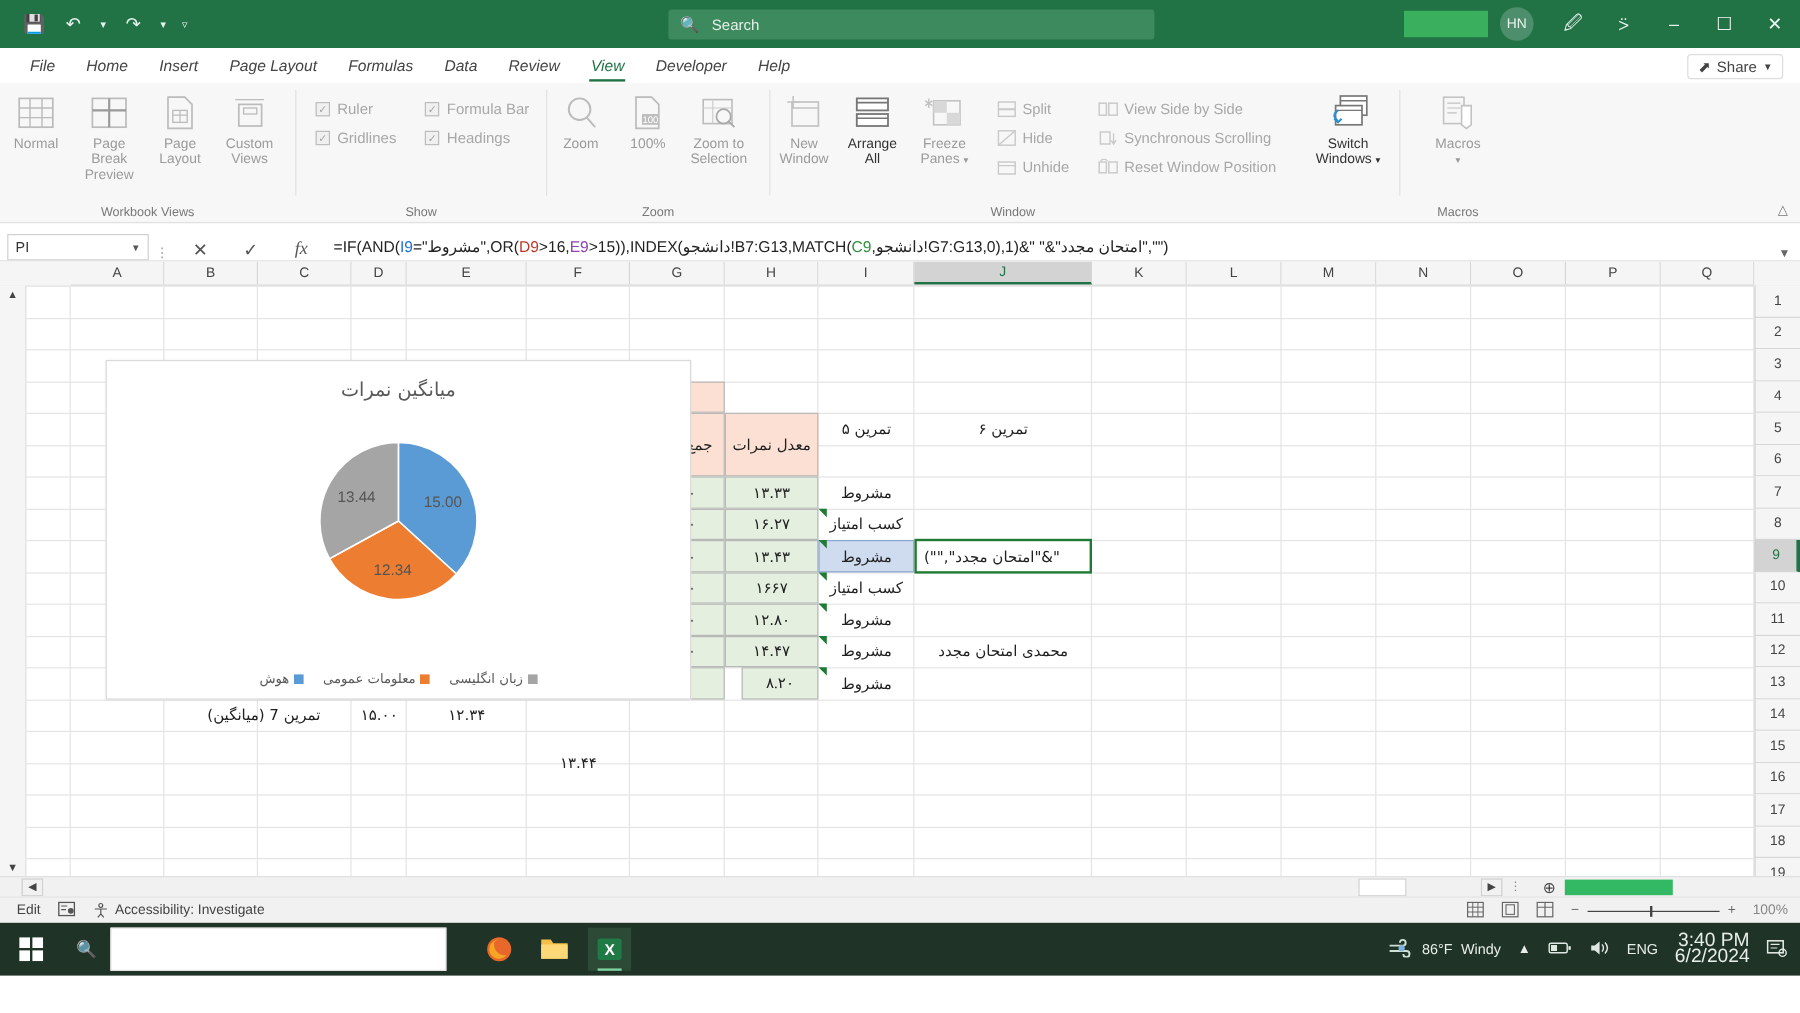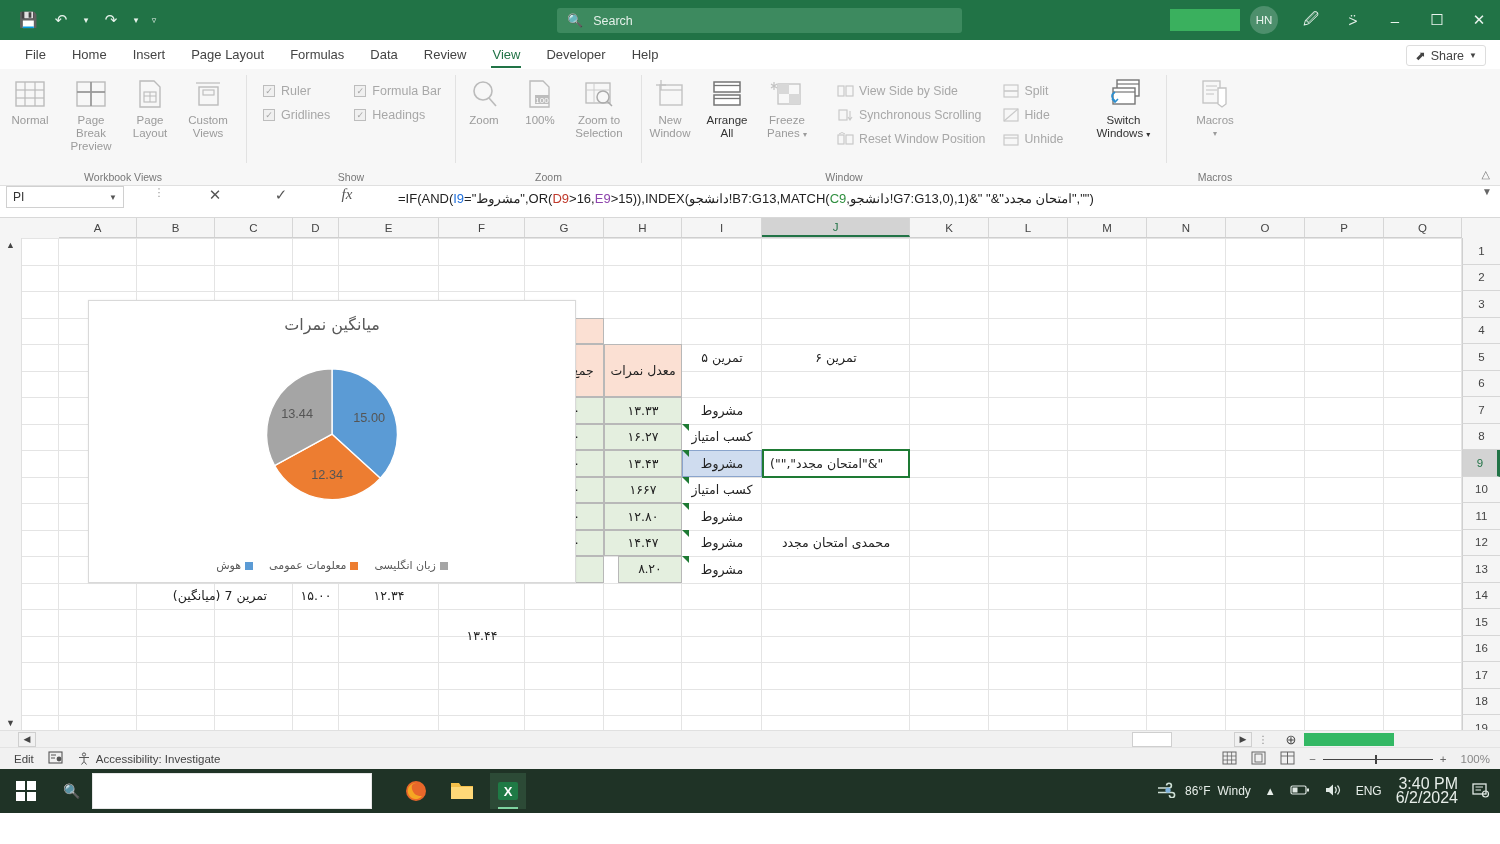--- a/index.html
+++ b/index.html
@@ -51,20 +51,21 @@
   }
 
   
   .tabs{
     height:29px; background:#fff; display:flex; align-items:flex-end;
     padding-left:12px; position:relative;
   }
   .tab{
     padding:0 13px; height:28px; line-height:28px; font-size:13px; color:#444;
     position:relative;
+    font-style:italic;
   }
   .tab.active{ color:#217346; font-weight:400; }
   .tab.active::after{
     content:""; position:absolute; left:12px; right:12px; bottom:1px;
     height:2.5px; background:#217346;
   }
   .share-wrap{
     position:absolute; right:14px; bottom:3px; display:flex; align-items:center;
     gap:5px; font-size:12.5px; color:#444; border:1px solid #ddd; border-radius:3px;
     padding:2px 8px;
@@ -96,23 +97,22 @@
     display:flex; align-items:center; justify-content:center; font-size:9px; color:#a5a5a5;
   }
   .smallrow{ display:flex; align-items:center; gap:5px; font-size:12.3px; color:#a8a8a8; padding:2px 5px;}
   .smallcol{ display:flex; flex-direction:column; gap:6px; padding-top:8px; }
   .ribbon-collapse{
     position:absolute; right:10px; bottom:4px; color:#777; font-size:11px;
   }
 
   
   .fbar{
-    height:32px; display:flex; align-items:flex-start; background:#fff;
+    height:32px; display:flex; align-items:flex-end; background:#fff;
     border-bottom:1px solid #d8d8d8;
-    gap:24px;
   }
   .namebox{
     width:118px; height:22px; margin-left:6px; border:1px solid #d0d0d0; background:#fff;
     display:flex; align-items:center; justify-content:space-between; padding:0 6px;
     font-size:12px; color:#333;
   }
   .namebox .cv{ font-size:8px; color:#555; }
   .fb-dots{ width:22px; text-align:center; color:#9a9a9a; font-size:11px; letter-spacing:0; }
   .fb-btn{ width:42px; text-align:center; font-size:15px; color:#555; }
   .fb-btn.fx{ font-style:italic; font-family:"Liberation Serif",serif; font-size:15px; }
@@ -437,20 +437,44 @@
               <rect x="19" y="15" width="11" height="10" fill="#d8d8d8"></rect>
               <path d="M4 3 l0 8 M1 5 l6 4 M7 5 l-6 4" stroke="#c2c2c2" stroke-width="1.2"></path>
             </svg>
         </span>
         <span class="lbl">Freeze</span>
         <span class="lbl" style="margin-top:0">
           <span>Panes</span> <span style="font-size:8px">▾</span>
         </span>
       </div>
 
+      <div class="smallcol" style="padding-left:8px">
+        <div class="smallrow">
+          <svg width="16" height="14" viewBox="0 0 16 14">
+              <rect x="1" y="1" width="14" height="12" fill="none" stroke="#c9c9c9" stroke-width="1.2"></rect>
+              <line x1="1" y1="7" x2="15" y2="7" stroke="#c9c9c9" stroke-width="1.6"></line>
+            </svg>
+          <span>Split</span>
+        </div>
+        <div class="smallrow">
+          <svg width="16" height="14" viewBox="0 0 16 14">
+              <rect x="1" y="1" width="14" height="12" fill="none" stroke="#c9c9c9" stroke-width="1.2"></rect>
+              <line x1="1" y1="13" x2="15" y2="1" stroke="#c9c9c9" stroke-width="1.2"></line>
+            </svg>
+          <span>Hide</span>
+        </div>
+        <div class="smallrow">
+          <svg width="16" height="14" viewBox="0 0 16 14">
+              <rect x="1" y="3" width="14" height="10" fill="none" stroke="#c9c9c9" stroke-width="1.2"></rect>
+              <line x1="1" y1="6" x2="15" y2="6" stroke="#c9c9c9" stroke-width="1.2"></line>
+            </svg>
+          <span>Unhide</span>
+        </div>
+      </div>
+
       <div class="smallcol" style="padding-left:14px">
         <div class="smallrow">
           <svg width="17" height="14" viewBox="0 0 17 14">
               <rect x="1" y="2" width="6" height="10" fill="none" stroke="#c9c9c9" stroke-width="1.2"></rect>
               <rect x="9" y="2" width="7" height="10" fill="none" stroke="#c9c9c9" stroke-width="1.2"></rect>
             </svg>
           <span>View Side by Side</span>
         </div>
         <div class="smallrow">
           <svg width="17" height="14" viewBox="0 0 17 14">
@@ -459,44 +483,20 @@
             </svg>
           <span>Synchronous Scrolling</span>
         </div>
         <div class="smallrow">
           <svg width="17" height="14" viewBox="0 0 17 14">
               <rect x="1" y="3" width="6" height="9" fill="none" stroke="#c9c9c9" stroke-width="1.2"></rect>
               <rect x="9" y="3" width="7" height="9" fill="none" stroke="#c9c9c9" stroke-width="1.2"></rect>
               <path d="M2 2 q3 -3 6 0" stroke="#c9c9c9" stroke-width="1" fill="none"></path>
             </svg>
           <span>Reset Window Position</span>
-        </div>
-      </div>
-
-      <div class="smallcol" style="padding-left:8px">
-        <div class="smallrow">
-          <svg width="16" height="14" viewBox="0 0 16 14">
-              <rect x="1" y="1" width="14" height="12" fill="none" stroke="#c9c9c9" stroke-width="1.2"></rect>
-              <line x1="1" y1="7" x2="15" y2="7" stroke="#c9c9c9" stroke-width="1.6"></line>
-            </svg>
-          <span>Split</span>
-        </div>
-        <div class="smallrow">
-          <svg width="16" height="14" viewBox="0 0 16 14">
-              <rect x="1" y="1" width="14" height="12" fill="none" stroke="#c9c9c9" stroke-width="1.2"></rect>
-              <line x1="1" y1="13" x2="15" y2="1" stroke="#c9c9c9" stroke-width="1.2"></line>
-            </svg>
-          <span>Hide</span>
-        </div>
-        <div class="smallrow">
-          <svg width="16" height="14" viewBox="0 0 16 14">
-              <rect x="1" y="3" width="14" height="10" fill="none" stroke="#c9c9c9" stroke-width="1.2"></rect>
-              <line x1="1" y1="6" x2="15" y2="6" stroke="#c9c9c9" stroke-width="1.2"></line>
-            </svg>
-          <span>Unhide</span>
         </div>
       </div>
 
       <div class="bigbtn enabled" style="width:78px; margin-left:16px">
         <span class="ico">
           <svg width="36" height="32" viewBox="0 0 36 32">
               <rect x="12" y="2" width="22" height="16" fill="#fff" stroke="#767676" stroke-width="1.4"></rect>
               <line x1="12" y1="6" x2="34" y2="6" stroke="#767676" stroke-width="1.2"></line>
               <rect x="8" y="10" width="22" height="16" fill="#fff" stroke="#767676" stroke-width="1.4"></rect>
               <line x1="8" y1="14" x2="30" y2="14" stroke="#767676" stroke-width="1.2"></line>

